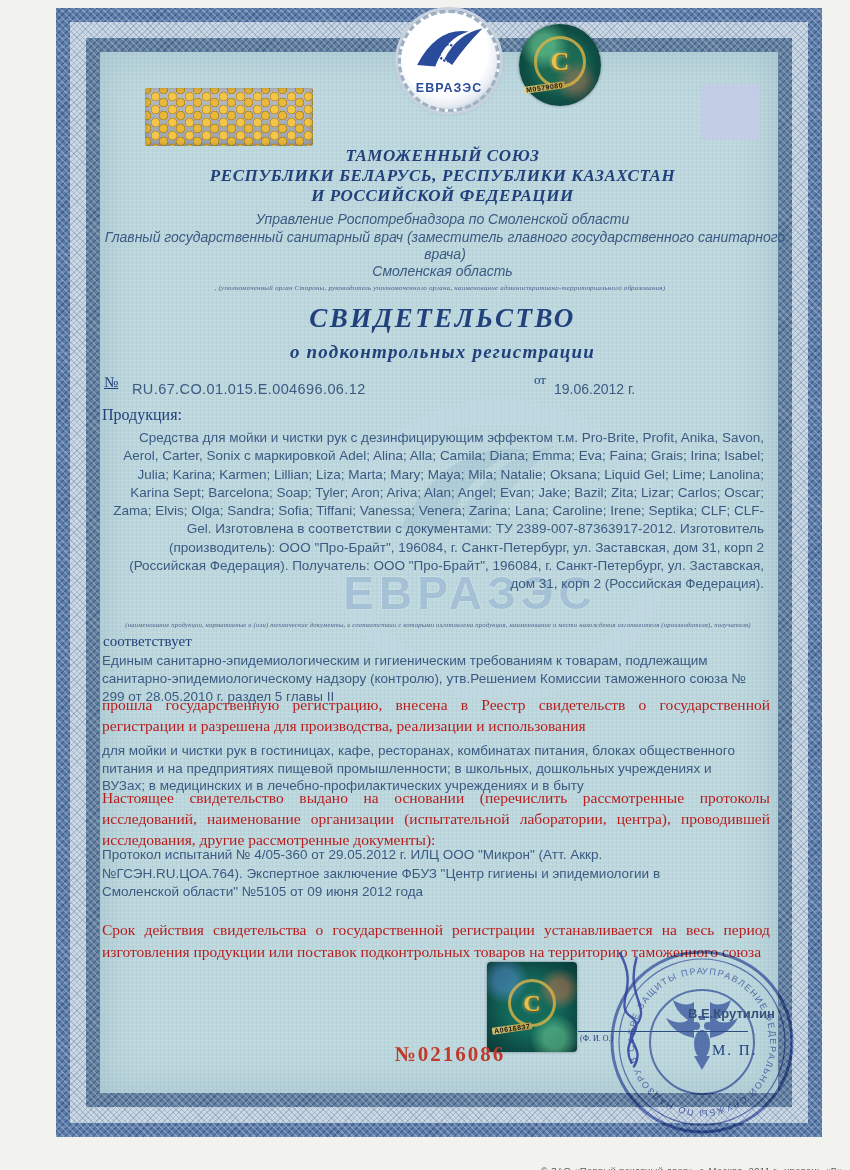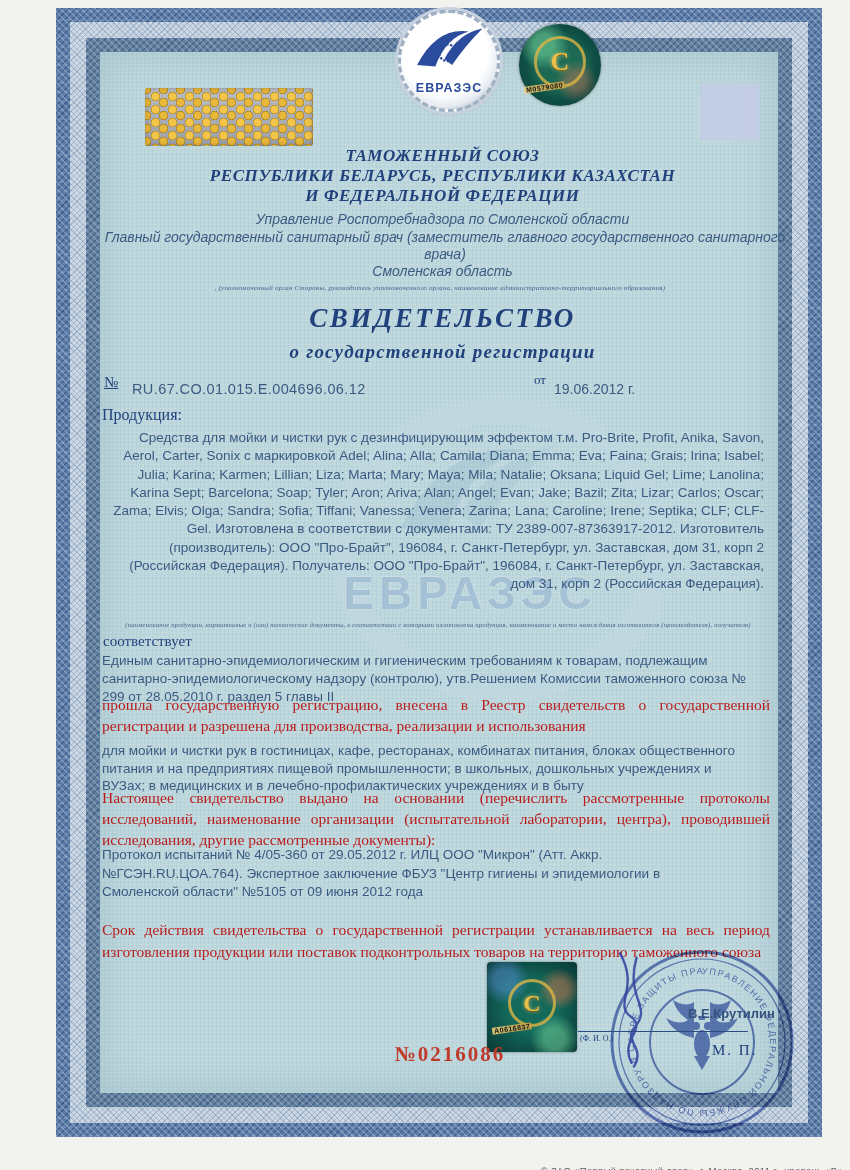--- a/index.html
+++ b/index.html
@@ -128,29 +128,29 @@
     <div class="emblem-txt">ЕВРАЗЭС</div>
   </div>
 
   <div class="holo-round">
     <div class="holo-ring">С</div>
     <div class="holo-serial">М0579080</div>
   </div>
 
   <div class="abs ser hdr center" style="left:110px;top:146px;width:665px">ТАМОЖЕННЫЙ СОЮЗ</div>
   <div class="abs ser hdr center" style="left:110px;top:166px;width:665px">РЕСПУБЛИКИ БЕЛАРУСЬ, РЕСПУБЛИКИ КАЗАХСТАН</div>
-  <div class="abs ser hdr center" style="left:110px;top:186px;width:665px">И ФЕДЕРАЛЬНОЙ ФЕДЕРАЦИИ</div>
+  <div class="abs ser hdr center" style="left:110px;top:186px;width:665px">И РОССИЙСКОЙ ФЕДЕРАЦИИ</div>
 
   <div class="abs sans auth center" style="left:110px;top:211px;width:665px">Управление Роспотребнадзора по Смоленской области</div>
   <div class="abs sans auth center" style="left:95px;top:229px;width:700px">Главный государственный санитарный врач (заместитель главного государственного санитарного врача)</div>
   <div class="abs sans auth center" style="left:110px;top:263px;width:665px">Смоленская область</div>
   <div class="abs tinycap center" style="left:105px;top:284px;width:670px">, (уполномоченный орган Стороны, руководитель уполномоченного органа, наименование административно-территориального образования)</div>
 
   <div class="abs ser title1 center" style="left:110px;top:303px;width:665px">СВИДЕТЕЛЬСТВО</div>
-  <div class="abs ser title2 center" style="left:110px;top:341px;width:665px">о государственной регистрации</div>
+  <div class="abs ser title2 center" style="left:110px;top:341px;width:665px">о подконтрольных регистрации</div>
 
   <div class="abs ser" style="left:104px;top:374px;font-size:15px;text-decoration:underline">№</div>
   <div class="abs sans" style="left:132px;top:381px;font-size:14.5px;letter-spacing:.4px">RU.67.CO.01.015.E.004696.06.12</div>
   <div class="abs ser" style="left:534px;top:372px;font-size:13px">от</div>
   <div class="abs sans" style="left:554px;top:381px;font-size:14px">19.06.2012 г.</div>
 
   <div class="abs ser" style="left:102px;top:406px;font-size:16px">Продукция:</div>
   <div class="abs sans sansbody" style="left:102px;top:429px;width:662px">Средства для мойки и чистки рук с дезинфицирующим эффектом т.м. Pro-Brite, Profit, Anika, Savon, Aerol, Carter, Sonix с маркировкой Adel; Alina; Alla; Camila; Diana; Emma; Eva; Faina; Grais; Irina; Isabel; Julia; Karina; Karmen; Lillian; Liza; Marta; Mary; Maya; Mila; Natalie; Oksana; Liquid Gel; Lime; Lanolina; Karina Sept; Barcelona; Soap; Tyler; Aron; Ariva; Alan; Angel; Evan; Jake; Bazil; Zita; Lizar; Carlos; Oscar; Zama; Elvis; Olga; Sandra; Sofia; Tiffani; Vanessa; Venera; Zarina; Lana; Caroline; Irene; Septika; CLF; CLF-Gel. Изготовлена в соответствии с документами: ТУ 2389-007-87363917-2012. Изготовитель (производитель): ООО "Про-Брайт", 196084, г. Санкт-Петербург, ул. Заставская, дом 31, корп 2 (Российская Федерация). Получатель: ООО "Про-Брайт", 196084, г. Санкт-Петербург, ул. Заставская, дом 31, корп 2 (Российская Федерация).</div>
 
   <div class="abs tinycap center" style="left:103px;top:621px;width:670px;font-size:6.6px">(наименование продукции, нормативные и (или) технические документы, в соответствии с которыми изготовлена продукция, наименование и место нахождения изготовителя (производителя), получателя)</div>

